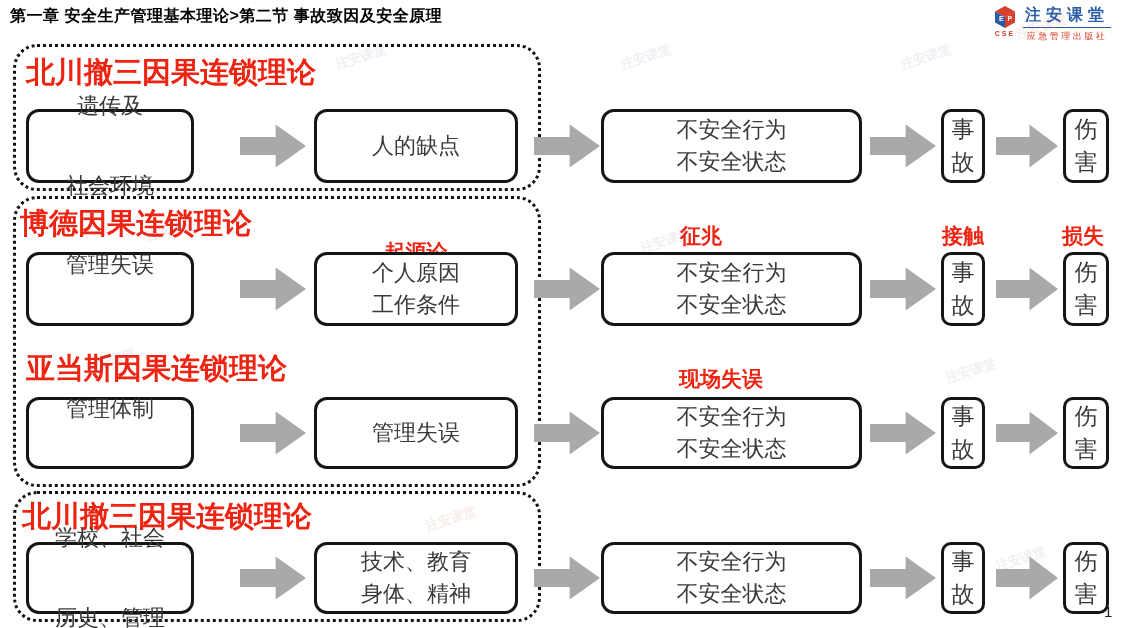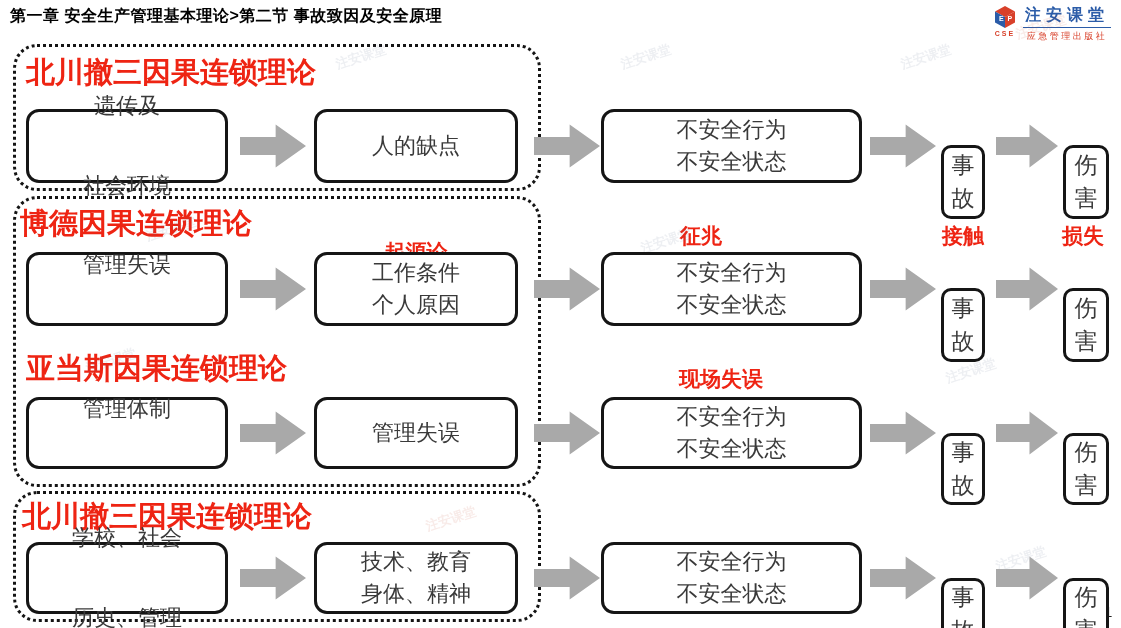--- a/index.html
+++ b/index.html
@@ -33,24 +33,24 @@
   .t3 { left:22px; top:497px; }
   
   .lbl { position:absolute; font-size:21px; font-weight:bold; color:#ee2413; text-align:center; }
   
   .fbox {
     position:absolute; background:#fff; border:3px solid #151515; border-radius:13px;
     display:flex; flex-direction:column; justify-content:center; align-items:center;
     font-size:22px; color:#3a3a3a; z-index:2;
   }
   .fbox .ln { line-height:32px; text-align:center; }
-  .narrow { border-radius:10px;margin-top:36px; }
+  .narrow { border-radius:10px; }
   .vtext { font-size:23px; line-height:33px; text-align:center; word-break:break-all; width:30px; }
   
-  .c1 { left:26px;  width:202px;gap:48px; }
+  .c1 { left:26px;  width:168px;gap:48px; }
   .c2 { left:314px; width:204px; }
   .c3 { left:601px; width:261px; }
   .c4 { left:941px; width:44px;  }
   .c5 { left:1063px;width:46px;  }
   
   .r0 { top:109px; height:74px; }
   .r1 { top:252px; height:74px; }
   .r2 { top:397px; height:72px; }
   .r3 { top:542px; height:72px; }
   
@@ -134,22 +134,22 @@
   <div class="fbox narrow c5 r0">
     <div class="vtext">伤害</div>
   </div>
 
   <div class="fbox c1 r1">
     <div class="ln">管理失误</div>
     <div class="ln"></div>
   </div>
   <div class="arrow a1 ar1"></div>
   <div class="fbox c2 r1">
+    <div class="ln">个人原因</div>
     <div class="ln">工作条件</div>
-    <div class="ln">个人原因</div>
   </div>
   <div class="arrow a2 ar1"></div>
   <div class="fbox c3 r1">
     <div class="ln">不安全行为</div>
     <div class="ln">不安全状态</div>
   </div>
   <div class="arrow a3 ar1"></div>
   <div class="fbox narrow c4 r1">
     <div class="vtext">事故</div>
   </div>

